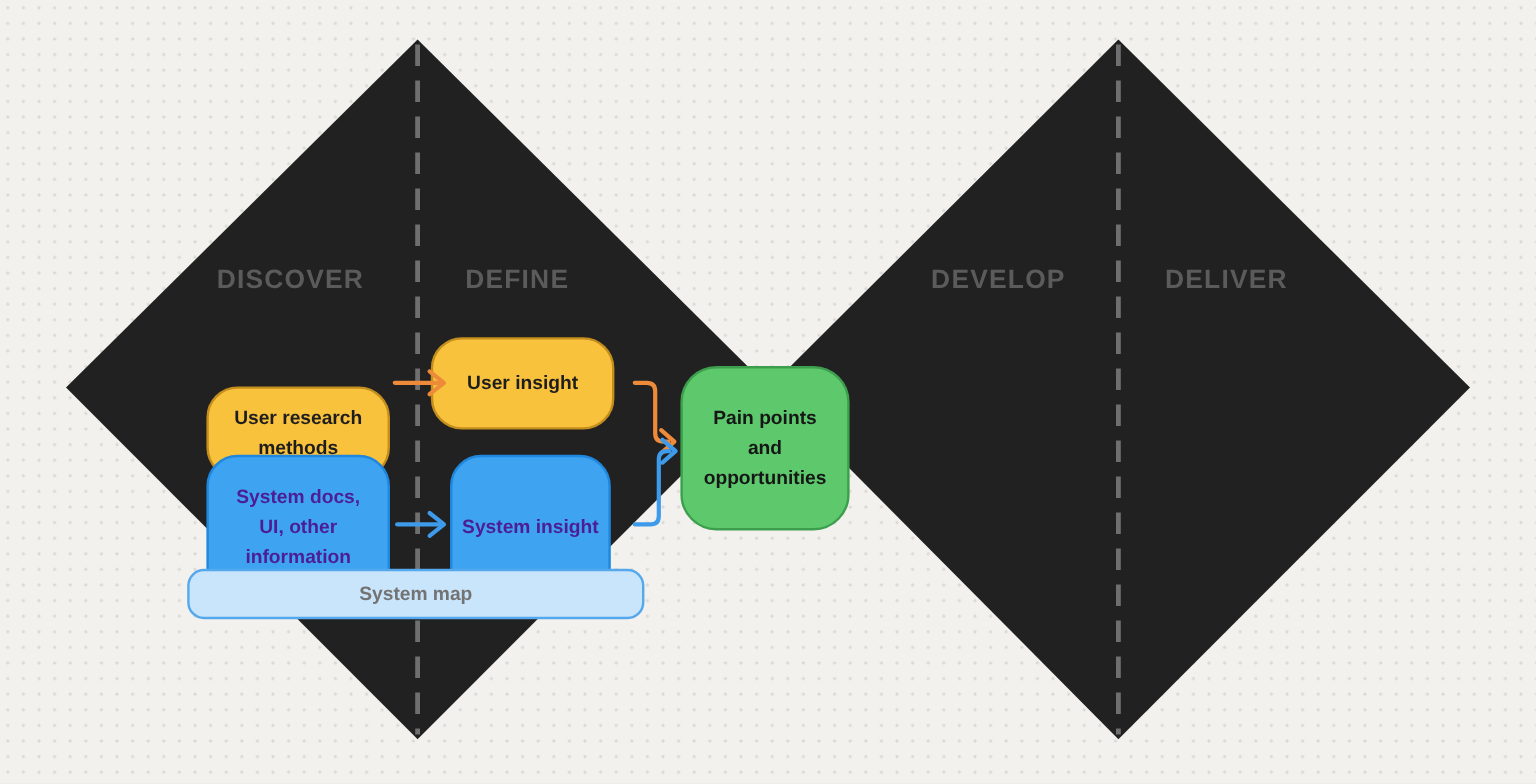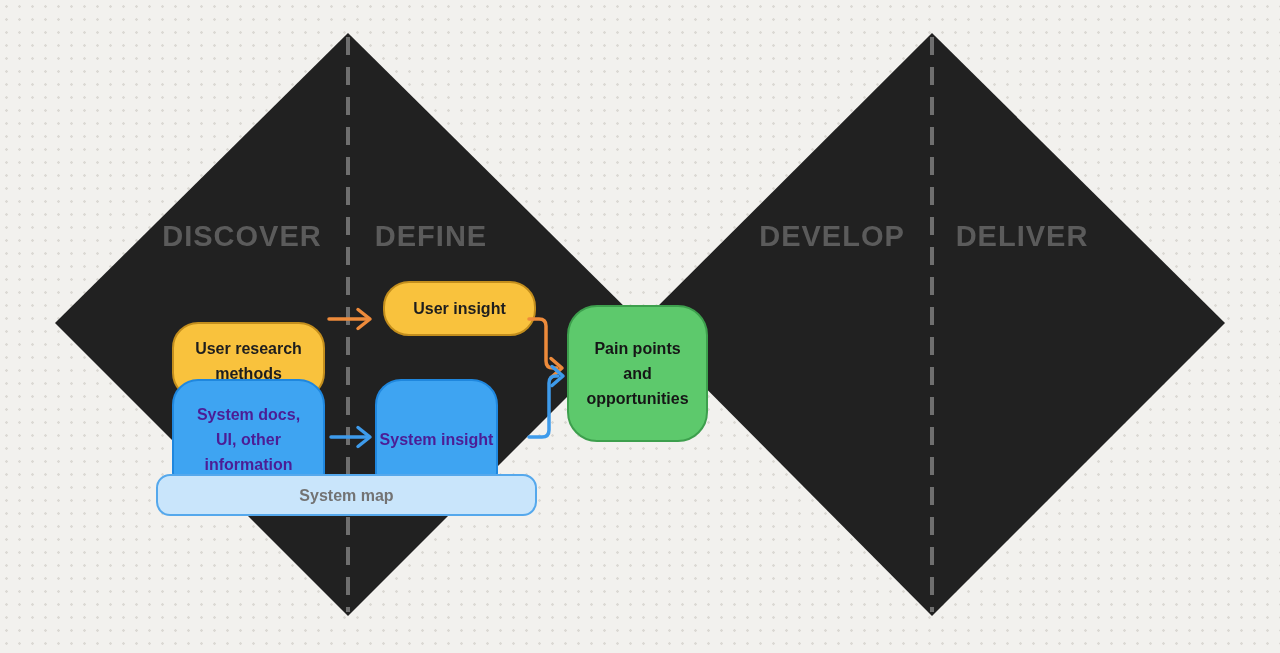--- a/index.html
+++ b/index.html
@@ -11,44 +11,44 @@
     background-size:13px 13px;
     font-family:"Liberation Sans", sans-serif;
     overflow:hidden;
   }
   svg.layer{position:absolute;left:0;top:0;width:1280px;height:653px;}
   svg.arrows{pointer-events:none;z-index:6;}
   .phase-label{
     position:absolute;
     transform:translateX(-50%);
     color:#5B5B5B;
-    font-size:29px;
+    font-size:22px;
     font-weight:700;
     letter-spacing:1px;
     z-index:2;
     white-space:nowrap;
   }
   .node{
     position:absolute;
     display:flex;flex-direction:column;
     align-items:center;justify-content:center;
     text-align:center;
     font-weight:700;font-size:16px;line-height:25px;
     box-sizing:border-box;
     z-index:3;
   }
   .node span{display:block;}
   .node.yellow{background:#F9C23D;border:2px solid #C38E1D;border-radius:26px;color:#1E1E1E;}
   .node.blue{background:#3EA4F2;border:2px solid #1F87DE;border-radius:26px;color:#4c1d95;}
   .node.green{background:#5DC96C;border:2px solid #3D9F4D;border-radius:30px;color:#161616;z-index:5;}
   .node.lightblue{background:#C9E5FB;border:2px solid #55A8EC;border-radius:14px;color:#737373;z-index:4;}
   .n-user-research{left:172px;top:281px;width:153px;height:77px;margin-top:41px;}
-  .n-user-insight{left:383px;top:281px;width:153px;height:55px;}
+  .n-user-insight{left:359px;top:281px;width:153px;height:77px;}
   .n-system-docs{left:172px;top:379px;width:153px;height:120px;}
-  .n-system-insight{left:375px;top:379px;width:123px;height:120px;}
+  .n-system-insight{left:375px;top:379px;width:134px;height:120px;}
   .n-pain-points{left:567px;top:305px;width:141px;height:137px;}
   .n-system-map{left:156px;top:474px;width:381px;height:42px;}
   .lbl-discover{left:242px;top:220px;}
   .lbl-define{left:431px;top:220px;}
   .lbl-develop{left:832px;top:220px;}
   .lbl-deliver{left:1022px;top:220px;}
 </style>
 </head>
 <body>
 

